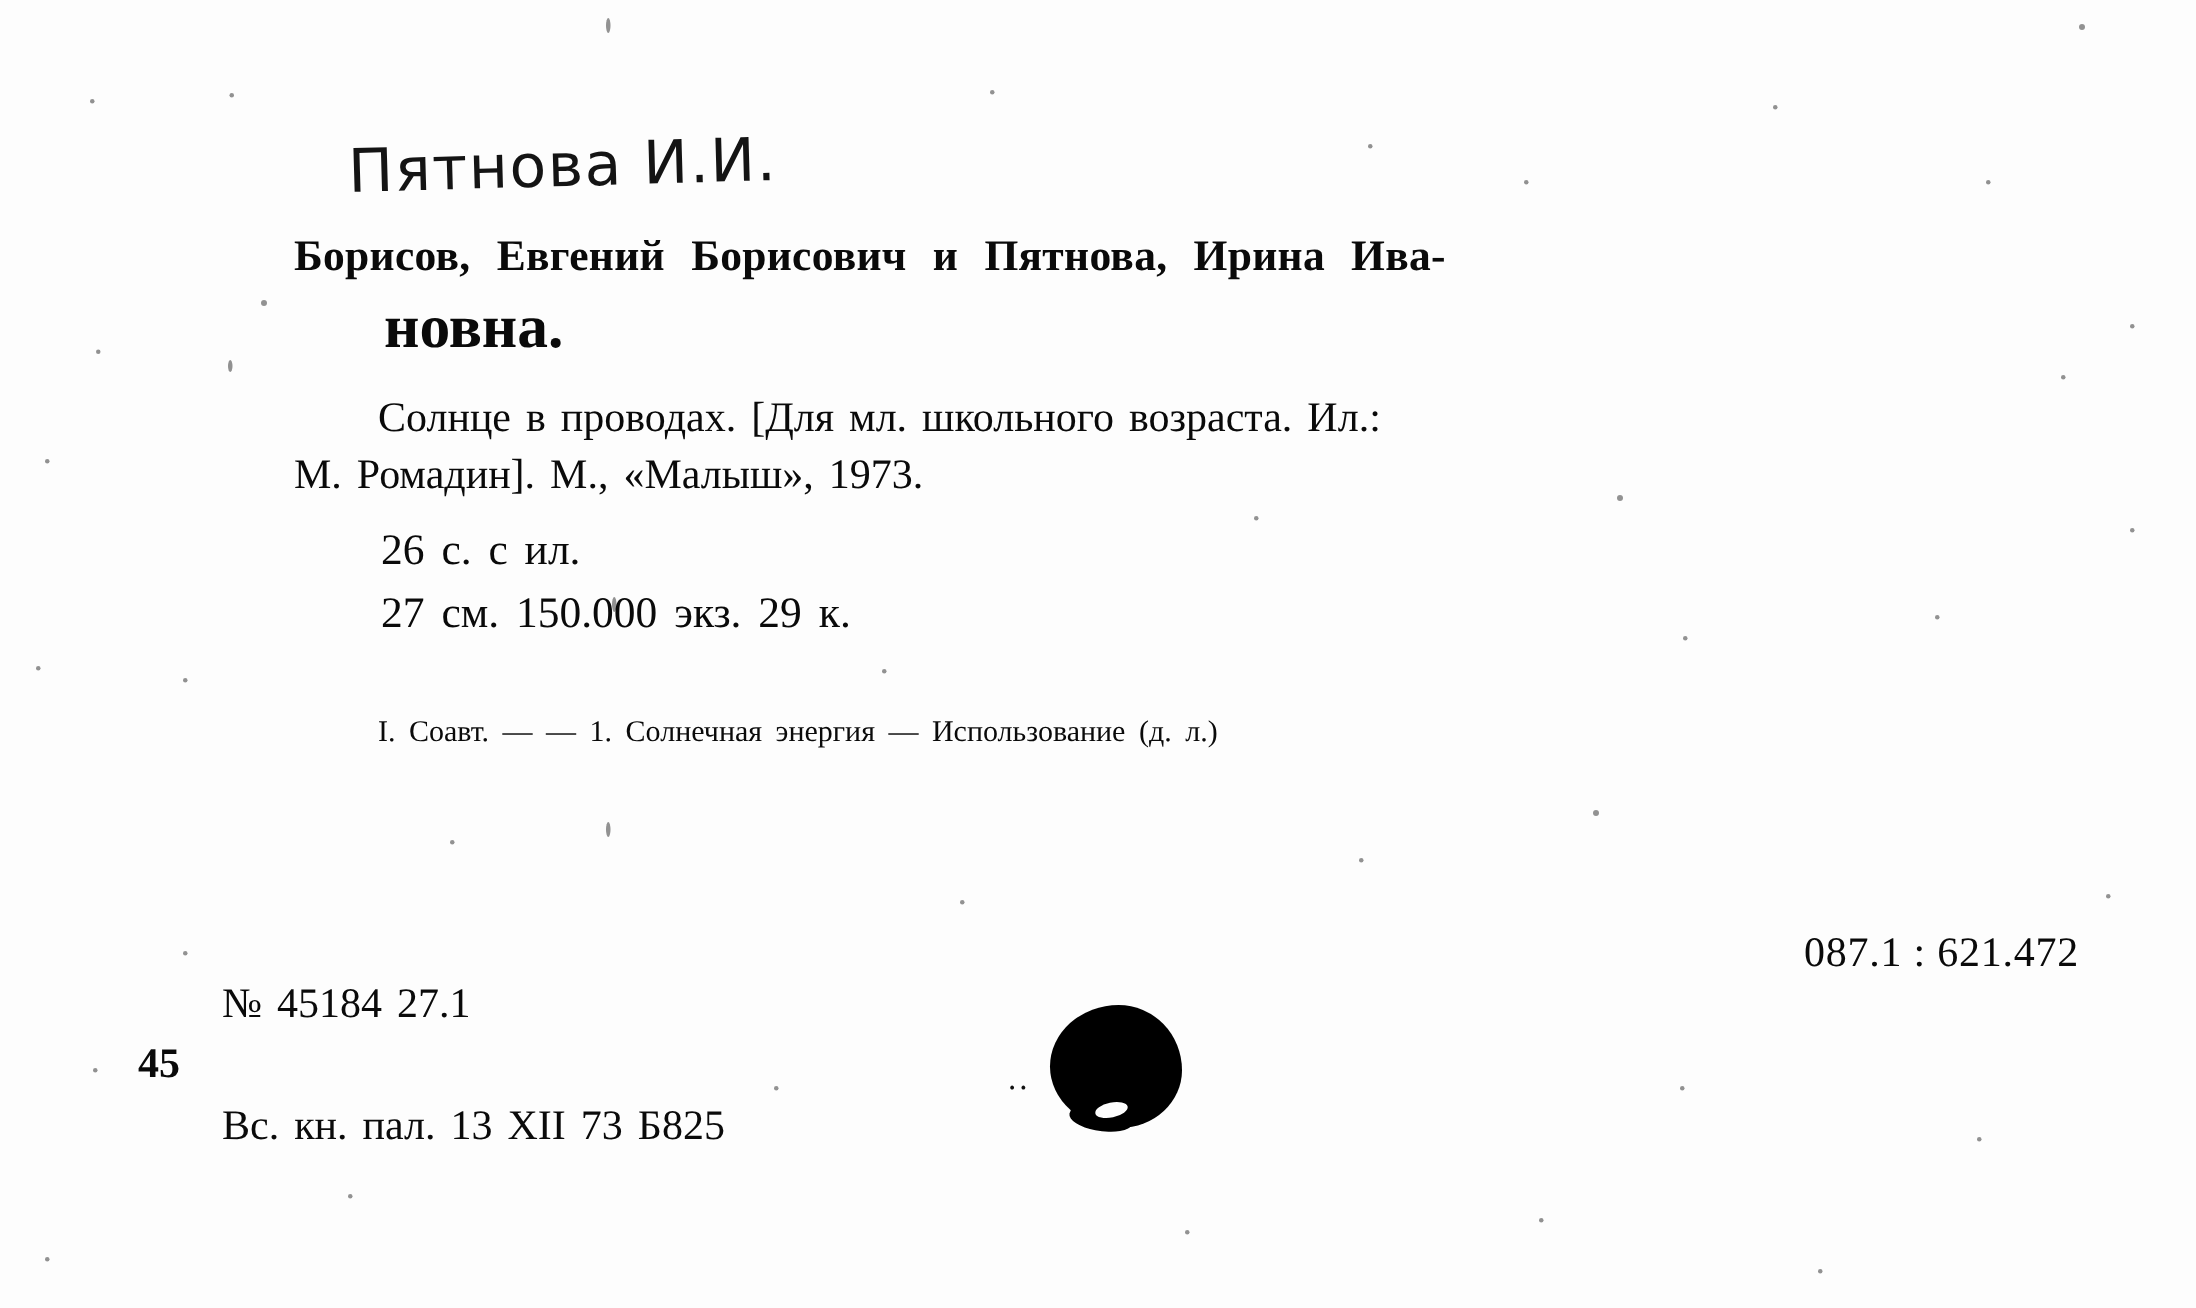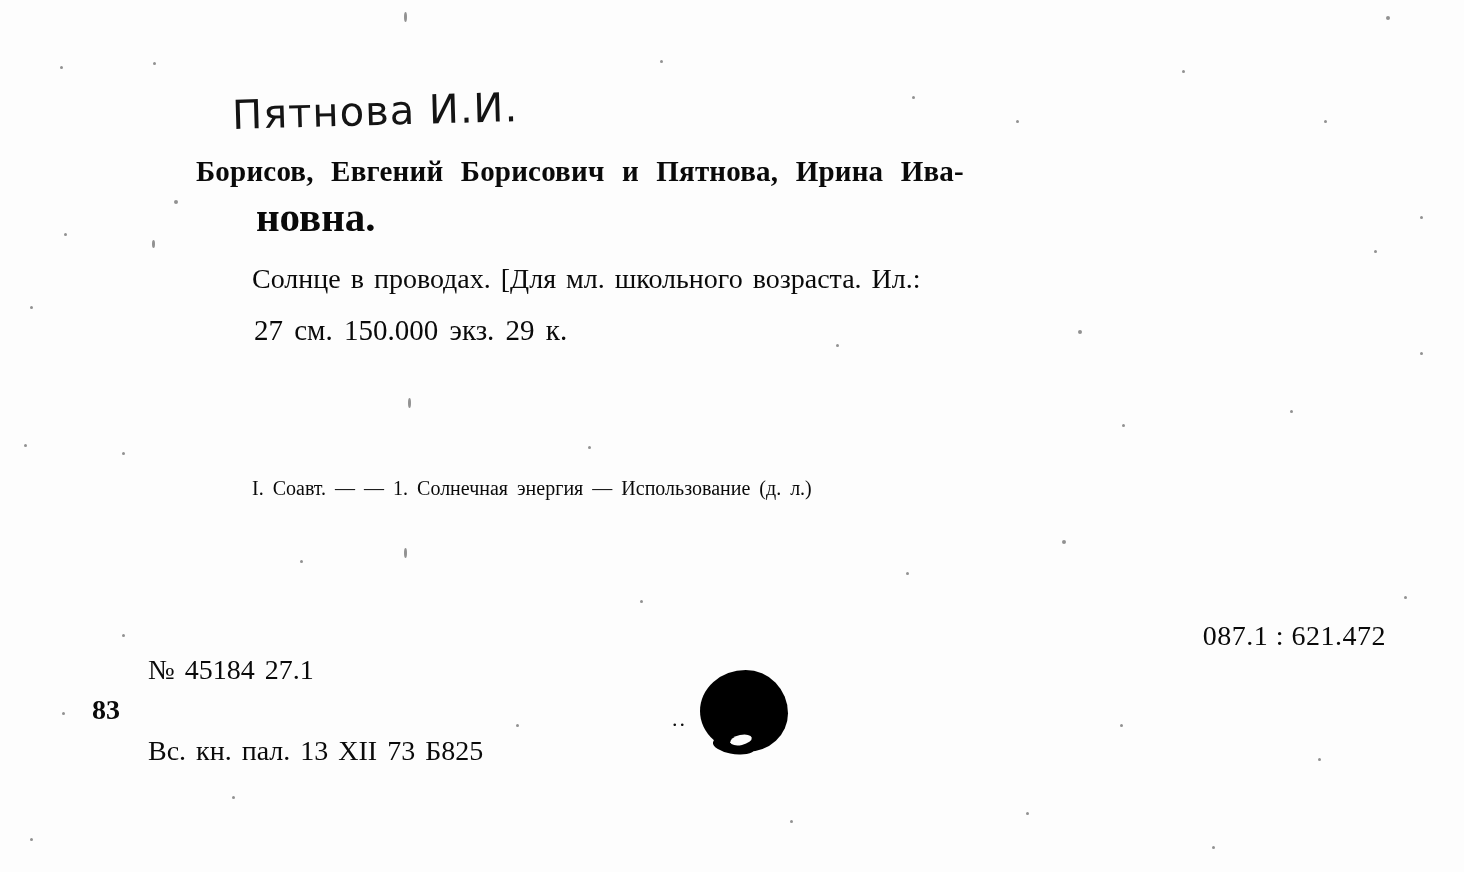--- a/index.html
+++ b/index.html
@@ -221,38 +221,40 @@
   </div>
 
   <div class="handwriting">Пятнова И.И.</div>
 
   <div class="entry">
     <div class="author-line">Борисов, Евгений Борисович  и  Пятнова, Ирина Ива-</div>
     <div class="author-line2">новна.</div>
 
     <div class="title-block">
       <div class="title-line1">Солнце в проводах. [Для мл. школьного возраста. Ил.:</div>
+      <div class="title-line2">М. Ромадин].      М., «Малыш», 1973.</div>
     </div>
 
     <div class="phys">
+      <div>26 с. с ил.</div>
       <div>27 см. 150.000 экз. 29 к.</div>
     </div>
   </div>
 
   <div class="tracings">I. Соавт. — — 1. Солнечная энергия — Использование (д. л.)</div>
 
   <div class="udc">087.1 : 621.472</div>
 
   <div class="footer">
     <div class="footer-row">
       <span class="footer-pad"></span>
       <span class="footer-text">№ 45184   27.1</span>
     </div>
     <div class="footer-row">
-      <span class="footer-num">83</span>
+      <span class="footer-num">45</span>
     </div>
     <div class="footer-row">
       <span class="footer-pad"></span>
       <span class="footer-text">Вс. кн. пал. 13 XII 73 Б825</span>
     </div>
   </div>
 
   <div class="blot"></div>
   <div class="blot-tail"></div>
   <div class="blot-hilite"></div>

